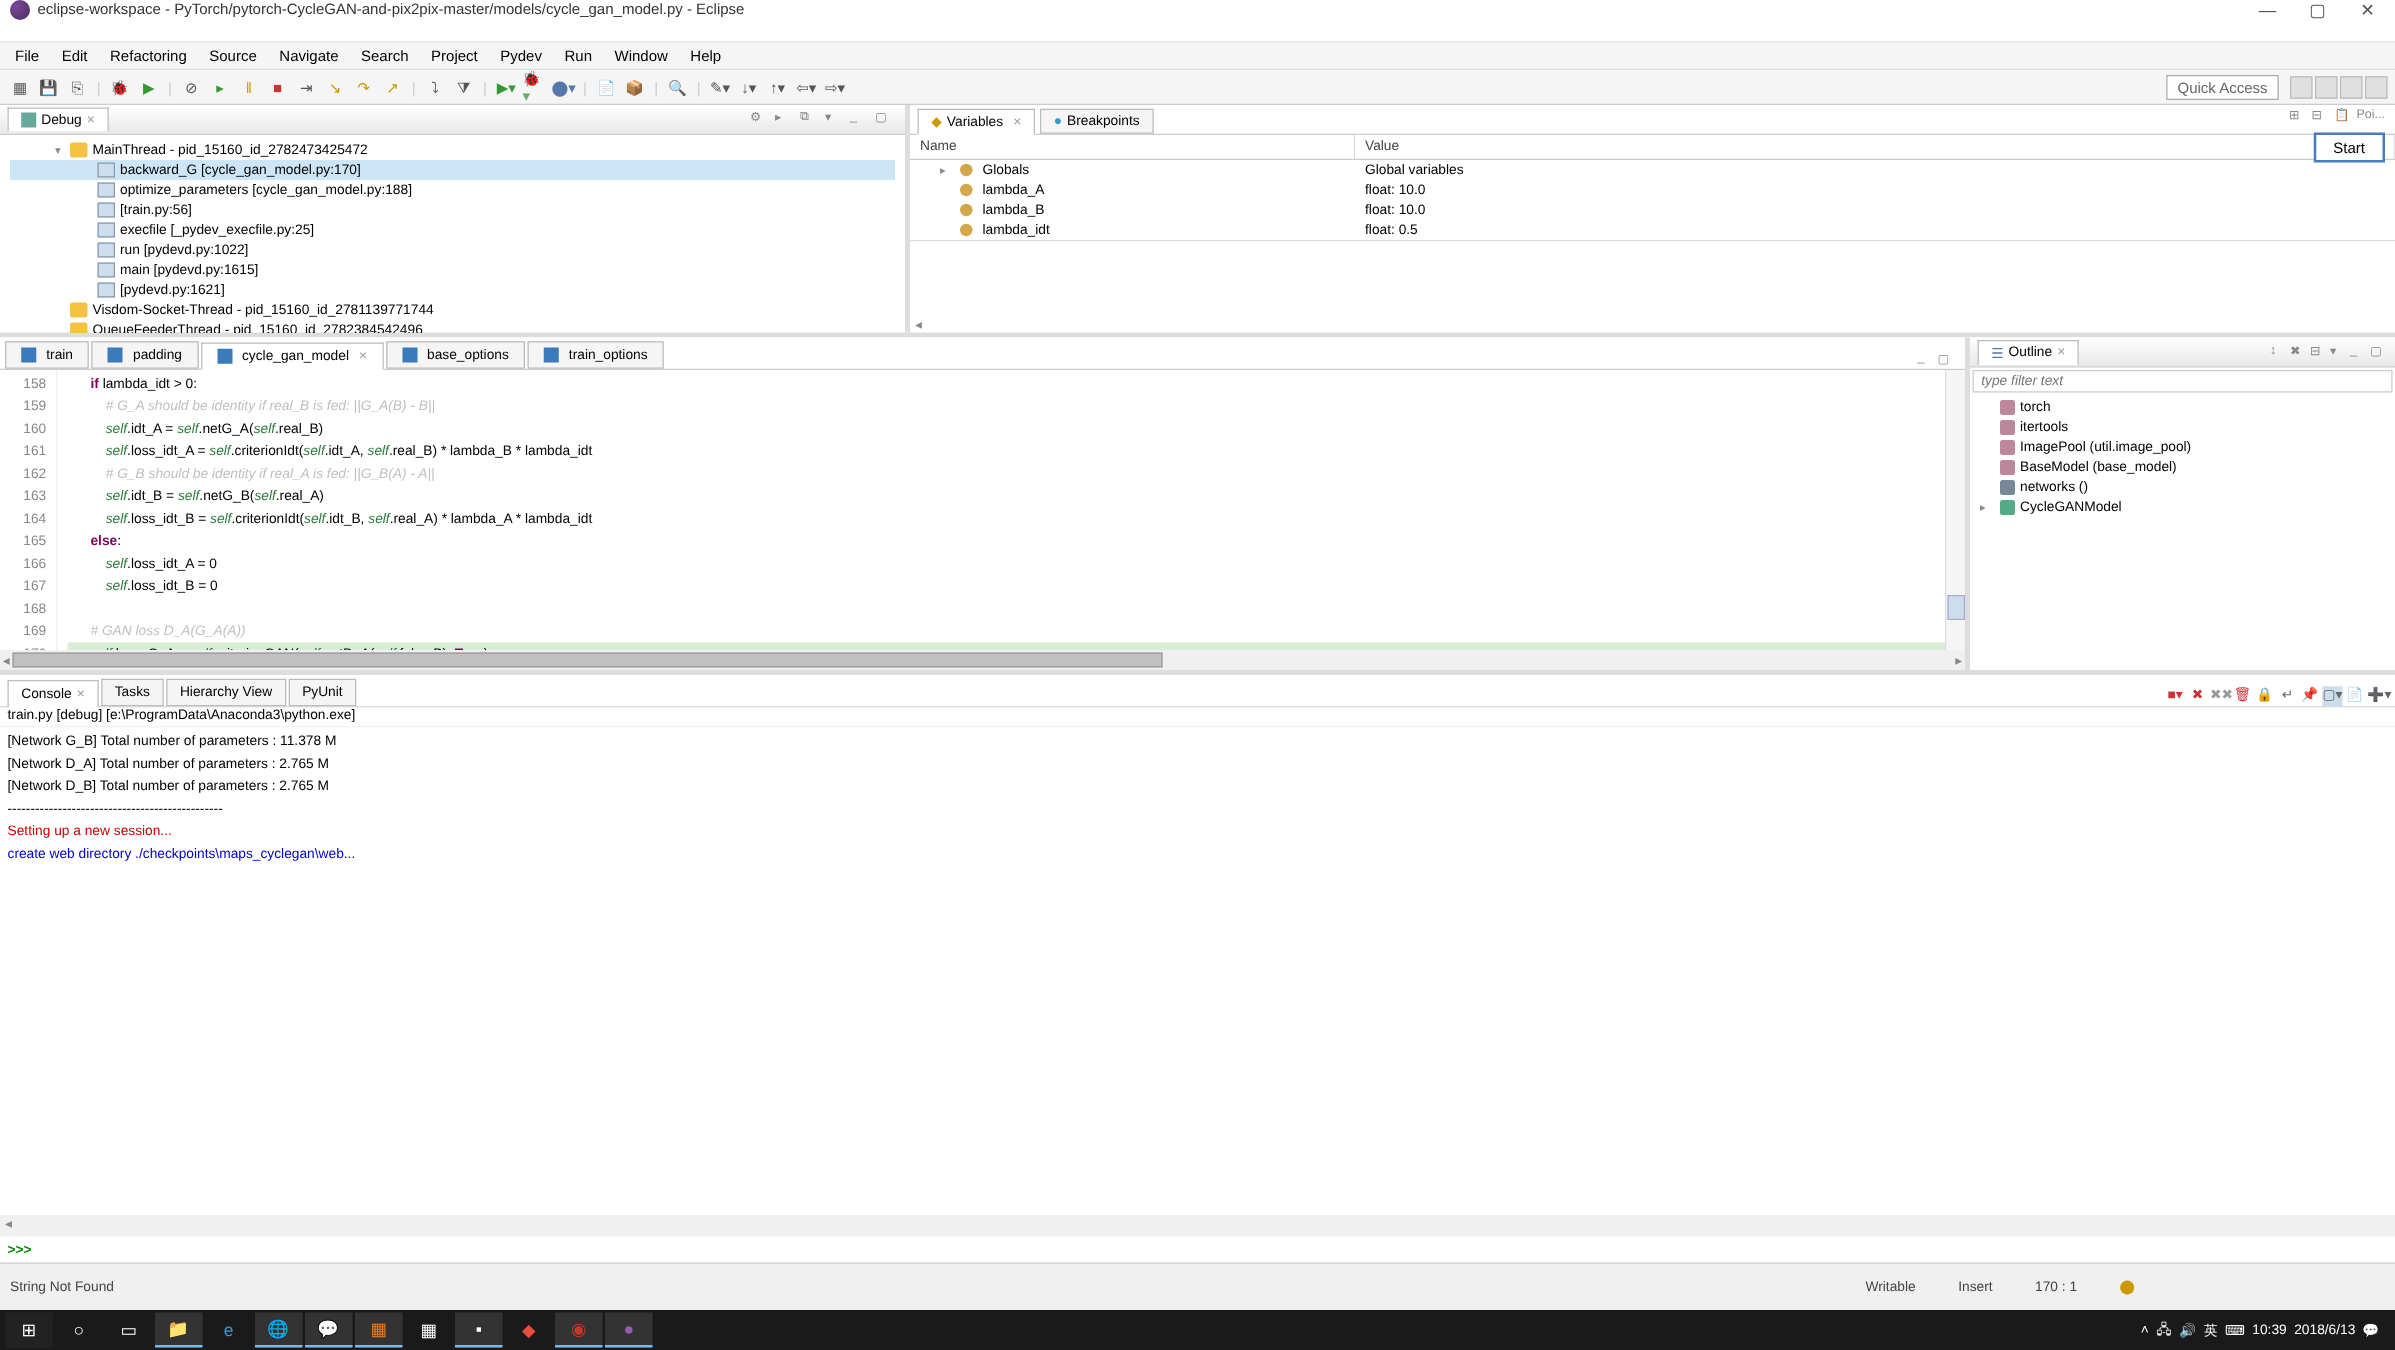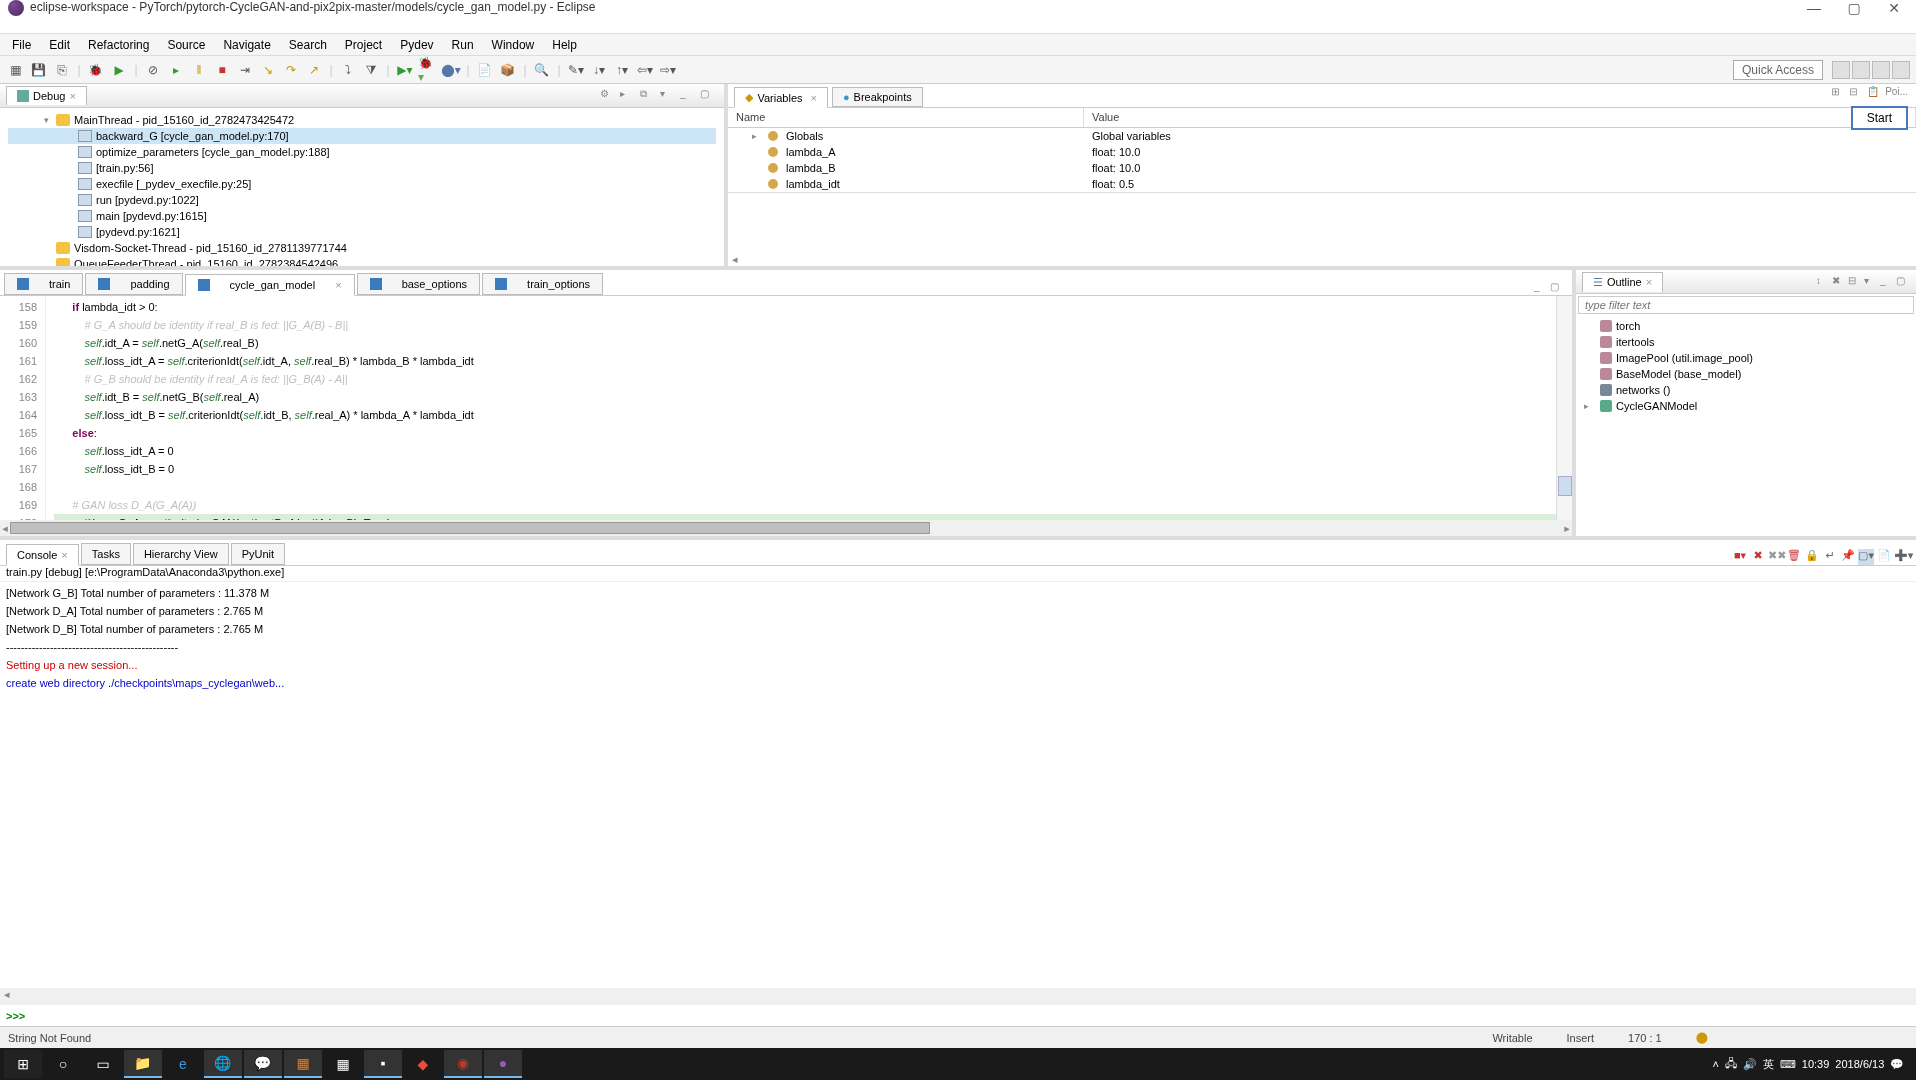--- a/index.html
+++ b/index.html
@@ -47,21 +47,21 @@
 .var-row .vname .exp { width: 12px; color: #888; cursor: pointer; font-size: 9px; }
 .var-row .vname .vicon { width: 10px; height: 10px; background: #d4a84a; border-radius: 50%; margin-right: 4px; }
 .var-row .vval { flex: 1; padding-left: 8px; }
 .start-btn { position: absolute; top: 22px; right: 8px; padding: 3px 14px; border: 2px solid #4a7abc; background: #fff; cursor: pointer; font-size: 12px; }
 .vars-tool { position: absolute; top: 2px; right: 8px; display: flex; gap: 2px; }
 .vars-tool span { width: 16px; height: 16px; font-size: 10px; color: #888; cursor: pointer; }
 
 .editor-row { height: 270px; display: flex; border-bottom: 4px solid #ddd; }
 .editor-panel { flex: 1; display: flex; flex-direction: column; border-right: 4px solid #ddd; }
 .editor-tabs { height: 26px; display: flex; align-items: flex-end; background: #fff; border-bottom: 1px solid #ccc; padding-left: 4px; }
-.etab { padding: 4px 12px; border: 1px solid #bbb; background: #f5f5f5; display: flex; align-items: center; gap: 20px; font-size: 12px; cursor: pointer; margin-right: 2px; }
+.etab { padding: 4px 12px; border: 1px solid #bbb; background: #f5f5f5; display: flex; align-items: center; gap: 8px; font-size: 12px; cursor: pointer; margin-right: 2px; }
 .etab.active { background: #fff; border-bottom: 1px solid #fff; margin-bottom: -1px; }
 .etab .eicon { width: 12px; height: 12px; background: #3a7abd; }
 .etab .x { color: #999; }
 .editor-tabs .min { margin-left: auto; display: flex; gap: 2px; padding-right: 8px; }
 .editor-tabs .min span { width: 14px; height: 14px; color: #888; cursor: pointer; font-size: 10px; }
 .code-area { flex: 1; display: flex; overflow: hidden; font-family: Consolas, monospace; font-size: 13px; background: #fff; position: relative; }
 .gutter { width: 46px; text-align: right; padding: 2px 8px 2px 0; color: #888; background: #fff; border-right: 1px solid #eee; line-height: 18px; }
 .code { flex: 1; padding: 2px 0 2px 8px; line-height: 18px; white-space: pre; overflow: hidden; }
 .code .kw { color: #7f0055; font-weight: bold; }
 .code .slf { color: #2a7a3a; font-style: italic; }
@@ -92,21 +92,21 @@
 .console-tabs .ctools { margin-left: auto; display: flex; gap: 2px; align-items: center; }
 .console-tabs .ctools span { width: 16px; height: 16px; font-size: 11px; color: #666; cursor: pointer; text-align: center; }
 .console-sub { height: 16px; padding: 0 6px; font-size: 11px; background: #fff; border-bottom: 1px solid #eee; }
 .console-body { flex: 1; font-family: Consolas, monospace; font-size: 13px; padding: 2px 6px; background: #fff; line-height: 18px; white-space: pre; overflow: hidden; }
 .console-body .red { color: #c00; }
 .console-body .blue { color: #00c; }
 .console-scroll { height: 16px; background: #f0f0f0; }
 .prompt-row { height: 22px; display: flex; align-items: center; padding: 0 6px; font-family: Consolas, monospace; font-size: 13px; background: #fff; border-top: 1px solid #eee; }
 .prompt-row .p { color: #080; font-weight: bold; margin-right: 6px; }
 
-.statusbar { height: 22px; background: #f0f0f0; border-top: 1px solid #ccc; display: flex; align-items: center; padding: 0 8px; font-size: 11px; color: #444; }
+.statusbar { height: 38px; background: #f0f0f0; border-top: 1px solid #ccc; display: flex; align-items: center; padding: 0 8px; font-size: 11px; color: #444; }
 .statusbar .sf { margin-right: auto; }
 .statusbar .sr { margin-left: 34px; }
 
 .taskbar { height: 32px; background: #1a1a1a; display: flex; align-items: center; padding: 0 4px; gap: 2px; }
 .taskbar .tb { width: 38px; height: 28px; display: flex; align-items: center; justify-content: center; cursor: pointer; font-size: 14px; color: #fff; }
 .taskbar .tb.start { background: #222; }
 .taskbar .tb.active { border-bottom: 2px solid #76b9ed; background: #333; }
 .taskbar .tray { margin-left: auto; display: flex; align-items: center; gap: 6px; color: #fff; font-size: 11px; padding-right: 8px; }
 .taskbar .tray span { cursor: pointer; }
 </style>

